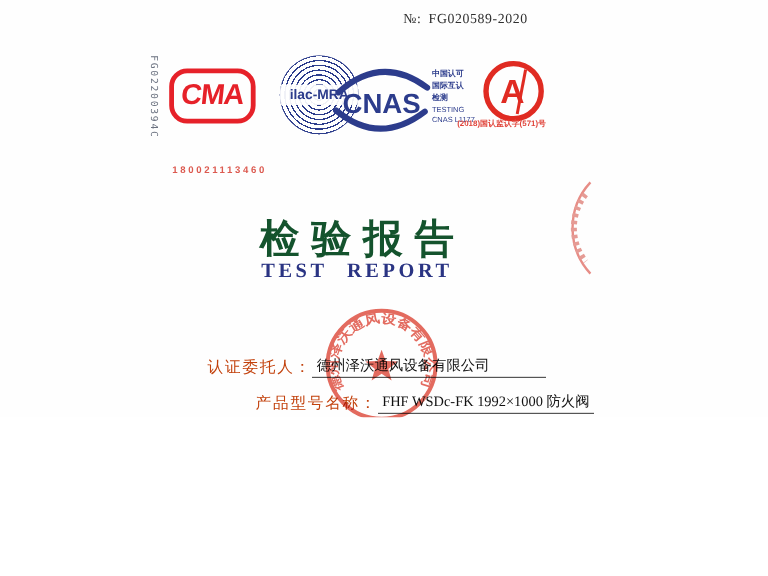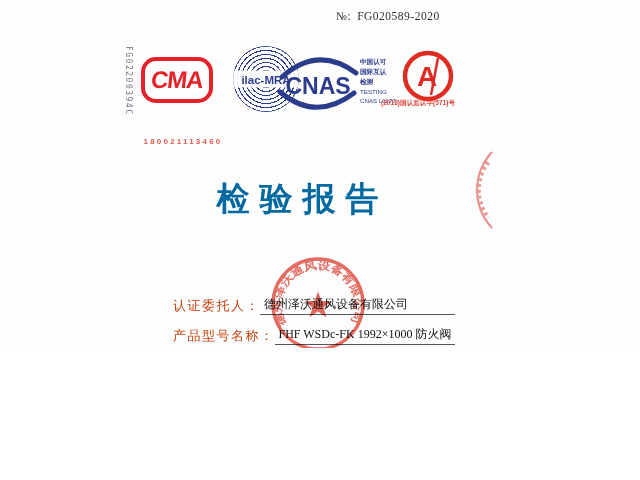--- a/index.html
+++ b/index.html
@@ -33,30 +33,30 @@
   .cnas-caption{position:absolute;left:360px;top:57px;width:42px;font-family:"Liberation Sans",sans-serif;
         color:#2c3c8c;font-size:6.6px;line-height:1.5;font-weight:700;}
   .cnas-caption .en{font-weight:400;font-size:6.2px;}
 
   .cal{position:absolute;left:399px;top:49px;}
   .cal-caption{position:absolute;left:368px;top:99px;width:100px;text-align:center;
         font-size:6.6px;font-weight:700;color:#e0443a;font-family:"Liberation Sans",sans-serif;}
 
   
   .title-zh{position:absolute;left:0;top:177px;width:595px;text-align:center;
-        font-size:33px;font-weight:900;color:#0369a1;letter-spacing:10px;text-indent:10px;}
+        font-size:33px;font-weight:900;color:#14532d;letter-spacing:10px;text-indent:10px;}
   .title-en{position:absolute;left:0;top:216px;width:595px;text-align:center;
         font-size:17px;font-weight:700;color:#2a3483;letter-spacing:3px;word-spacing:9px;}
 
   
   .field-row{position:absolute;left:173px;width:282px;display:flex;align-items:flex-end;}
   .field-label{font-size:13px;color:#c2410c;white-space:nowrap;letter-spacing:1.5px;}
   .field-value{flex:1;font-size:12px;color:#111;border-bottom:1px solid #555;
         padding:0 0 1px 4px;line-height:17px;white-space:nowrap;}
-  .row-0{top:296px;} .row-1{top:326px;} .row-2{top:356px;}
+  .row-0{top:296px;} .row-1{top:326px;margin-left:40px;} .row-2{top:356px;}
 
   
   .seal{position:absolute;left:268px;top:254px;opacity:.82;mix-blend-mode:multiply;}
   .partial-seal{position:absolute;left:450px;top:150px;opacity:.75;}
 
   
   .footer{position:absolute;left:152px;top:427px;display:flex;align-items:flex-start;gap:7px;}
   .footer-text .zh{font-family:"Liberation Sans",sans-serif;font-size:13.5px;font-weight:800;
         color:#1f3a8c;letter-spacing:-.3px;white-space:nowrap;}
   .footer-text .en{font-size:6.8px;color:#27408f;margin-top:3px;white-space:nowrap;}
@@ -100,20 +100,21 @@
   </div>
 
   <svg class="cal" width="58" height="56" viewBox="0 0 58 56">
     <circle cx="29" cy="27" r="23" fill="none" stroke="#e02b22" stroke-width="4.5"></circle>
     <text x="28" y="37" text-anchor="middle" font-family="Liberation Sans,sans-serif" font-size="28" font-weight="900" fill="#e02b22">A</text>
     <line x1="39" y1="9" x2="32" y2="46" stroke="#e02b22" stroke-width="2.5"></line>
   </svg>
   <div class="cal-caption">(2018)国认监认字(571)号</div>
 
   <div class="title-zh">检验报告</div>
+  <div class="title-en">TEST REPORT</div>
 
   <svg class="partial-seal" width="45" height="80" viewBox="0 0 45 80">
     <path d="M 42,2 A 56,56 0 0 0 42,78" fill="none" stroke="#e0685f" stroke-width="2"></path>
     <path d="M 38,12 A 45,45 0 0 0 38,68" fill="none" stroke="#dd7b72" stroke-width="5" stroke-dasharray="3 3"></path>
   </svg>
 
   <div class="field-row row-0">
     <span class="field-label">认证委托人：</span>
     <span class="field-value">德州泽沃通风设备有限公司</span>
   </div>

